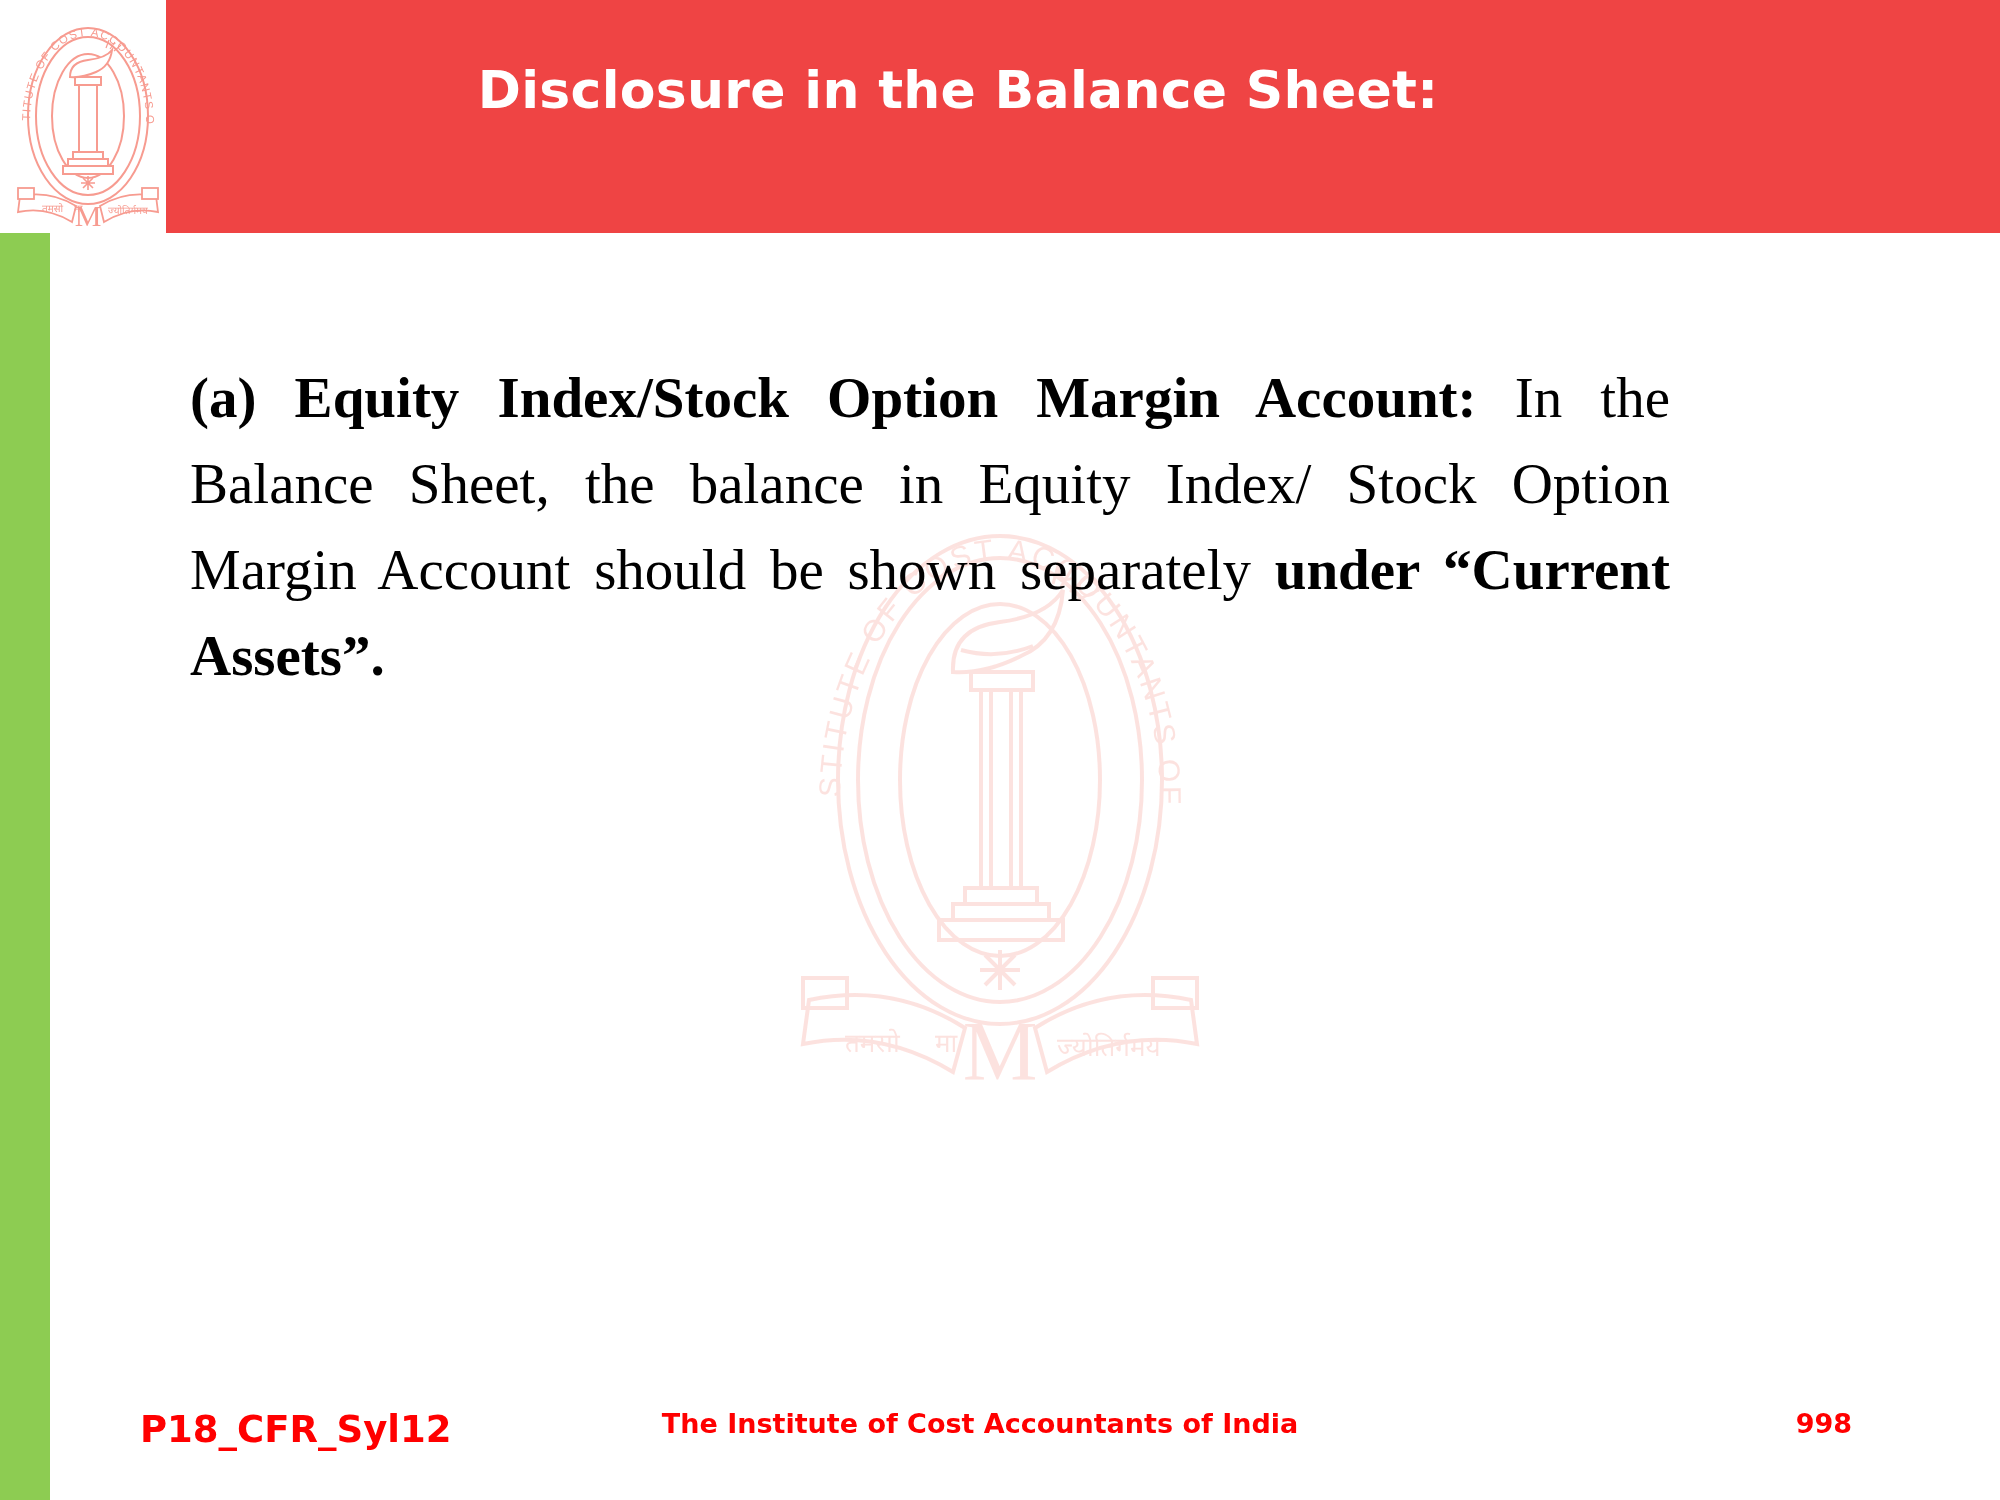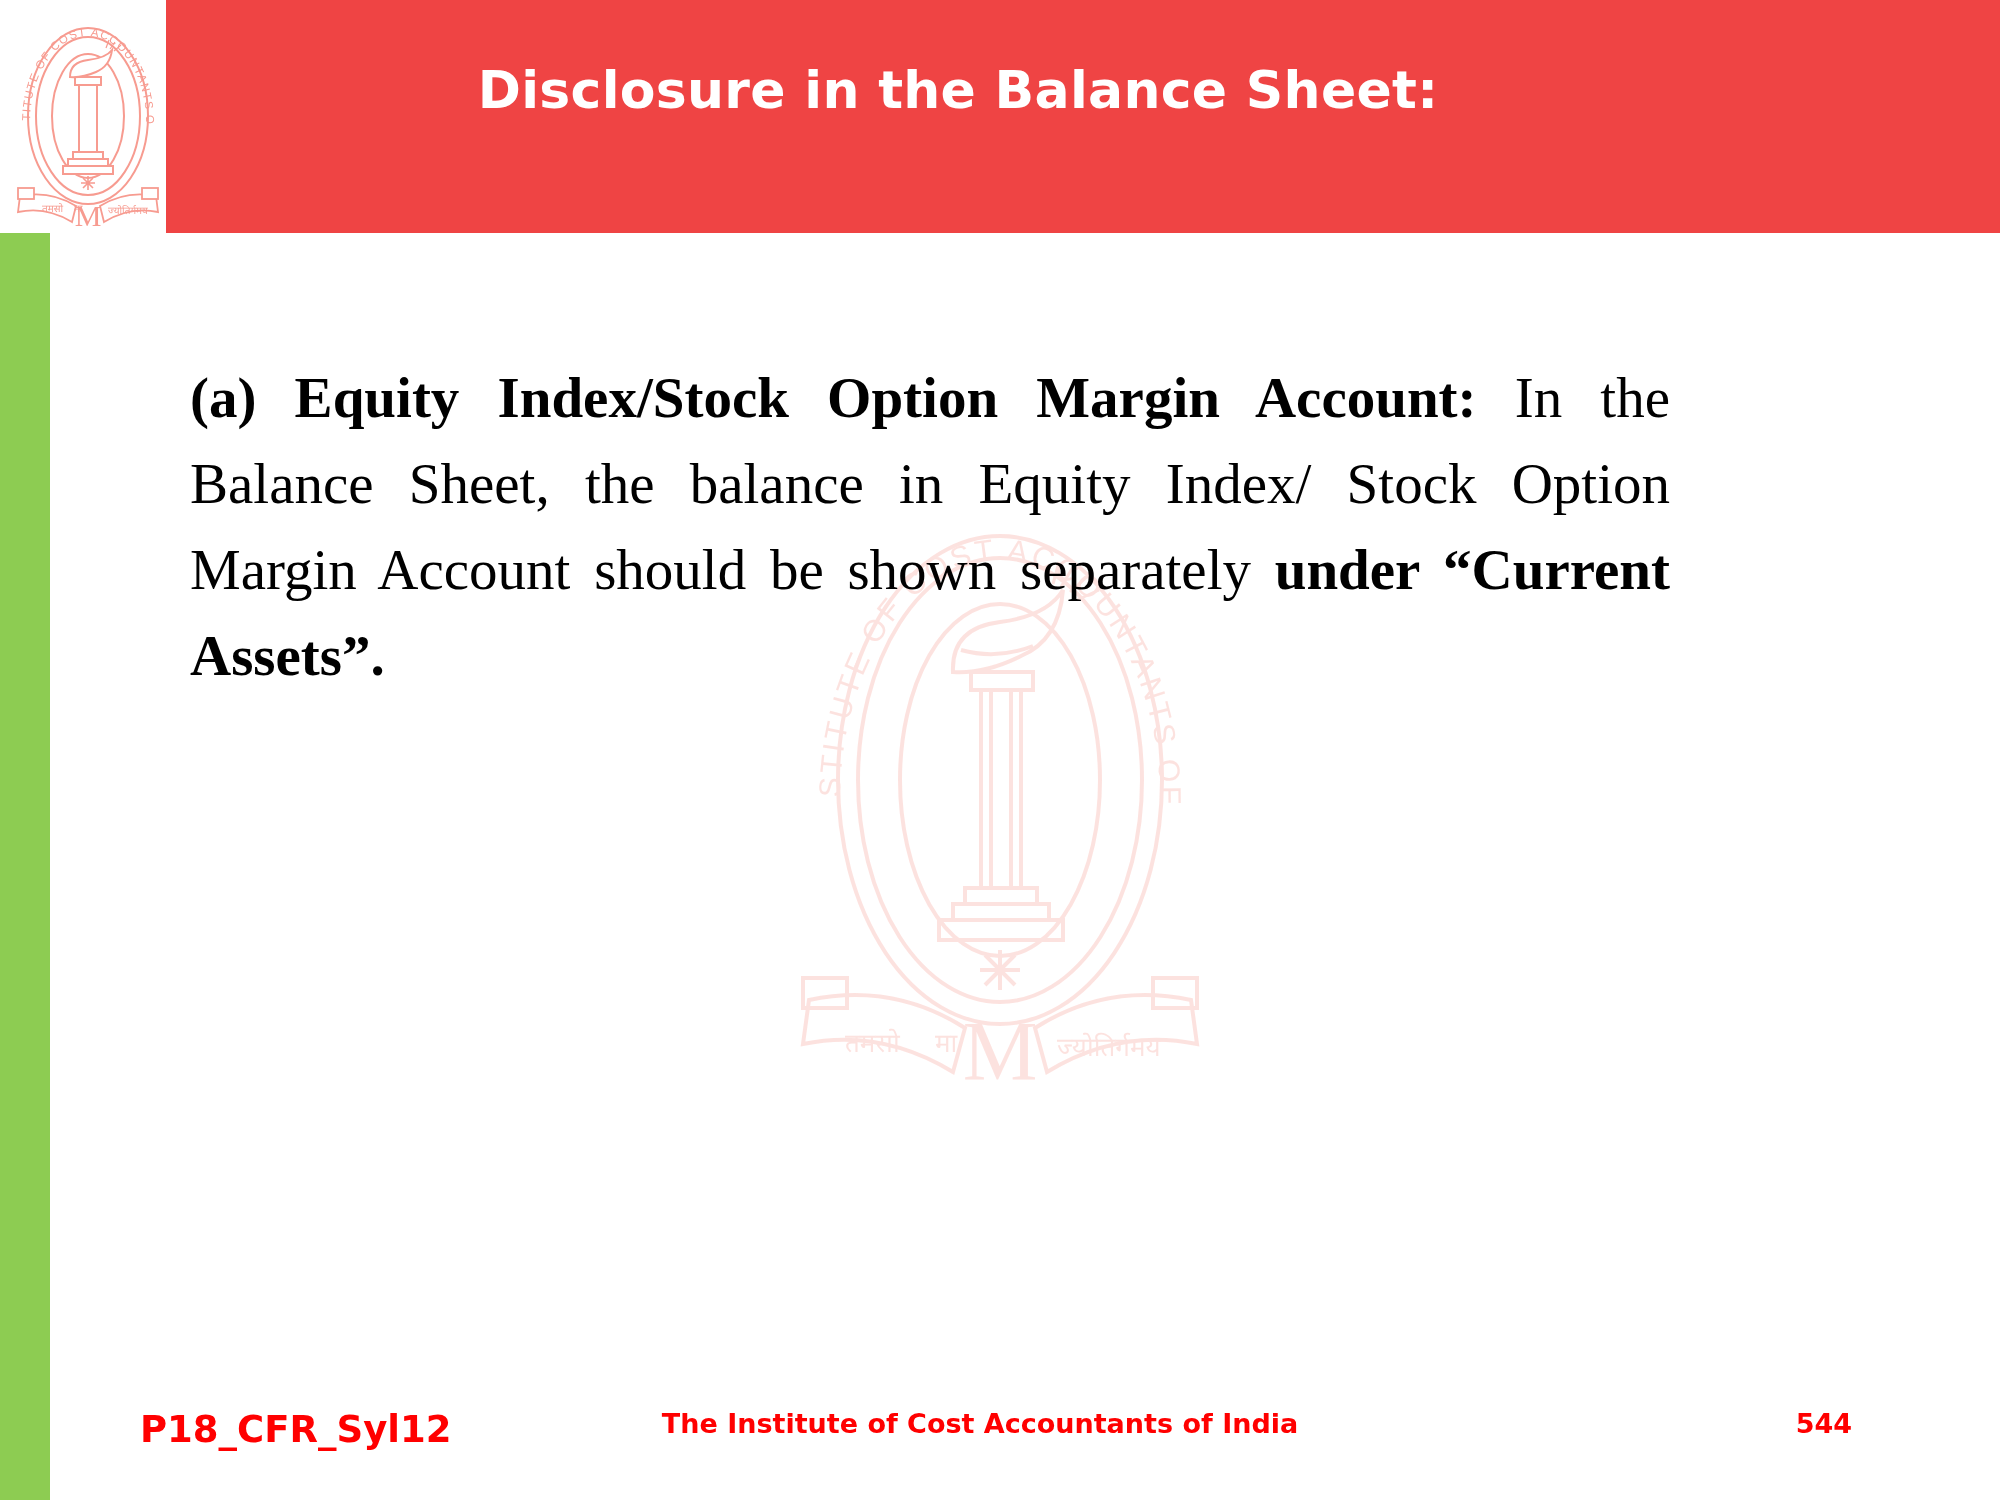--- a/index.html
+++ b/index.html
@@ -240,16 +240,16 @@
     </svg>
   </div>
 
   <div class="content">
     <p class="para"><b>(a) Equity Index/Stock Option Margin Account:</b><span> In the Balance Sheet, the balance in Equity Index/ Stock Option Margin Account should be shown separately </span><b>under “Current Assets”.</b></p>
   </div>
 
   <div class="footer">
     <span class="footer-left">P18_CFR_Syl12</span>
     <span class="footer-center">The Institute of Cost Accountants of India</span>
-    <span class="footer-right">544</span>
+    <span class="footer-right">998</span>
   </div>
 
 </div>
 
 </body></html>

